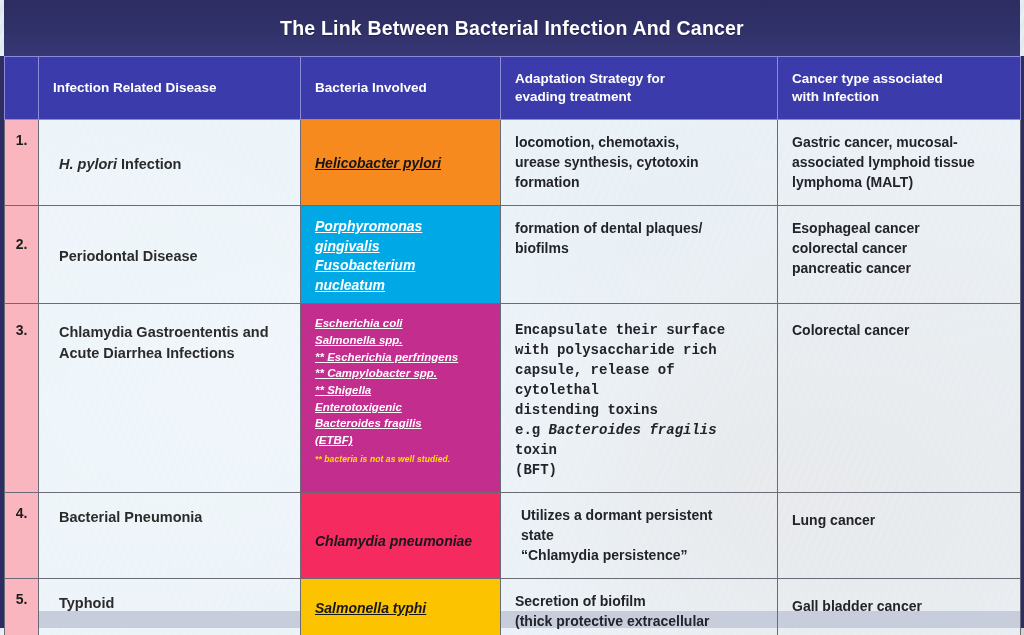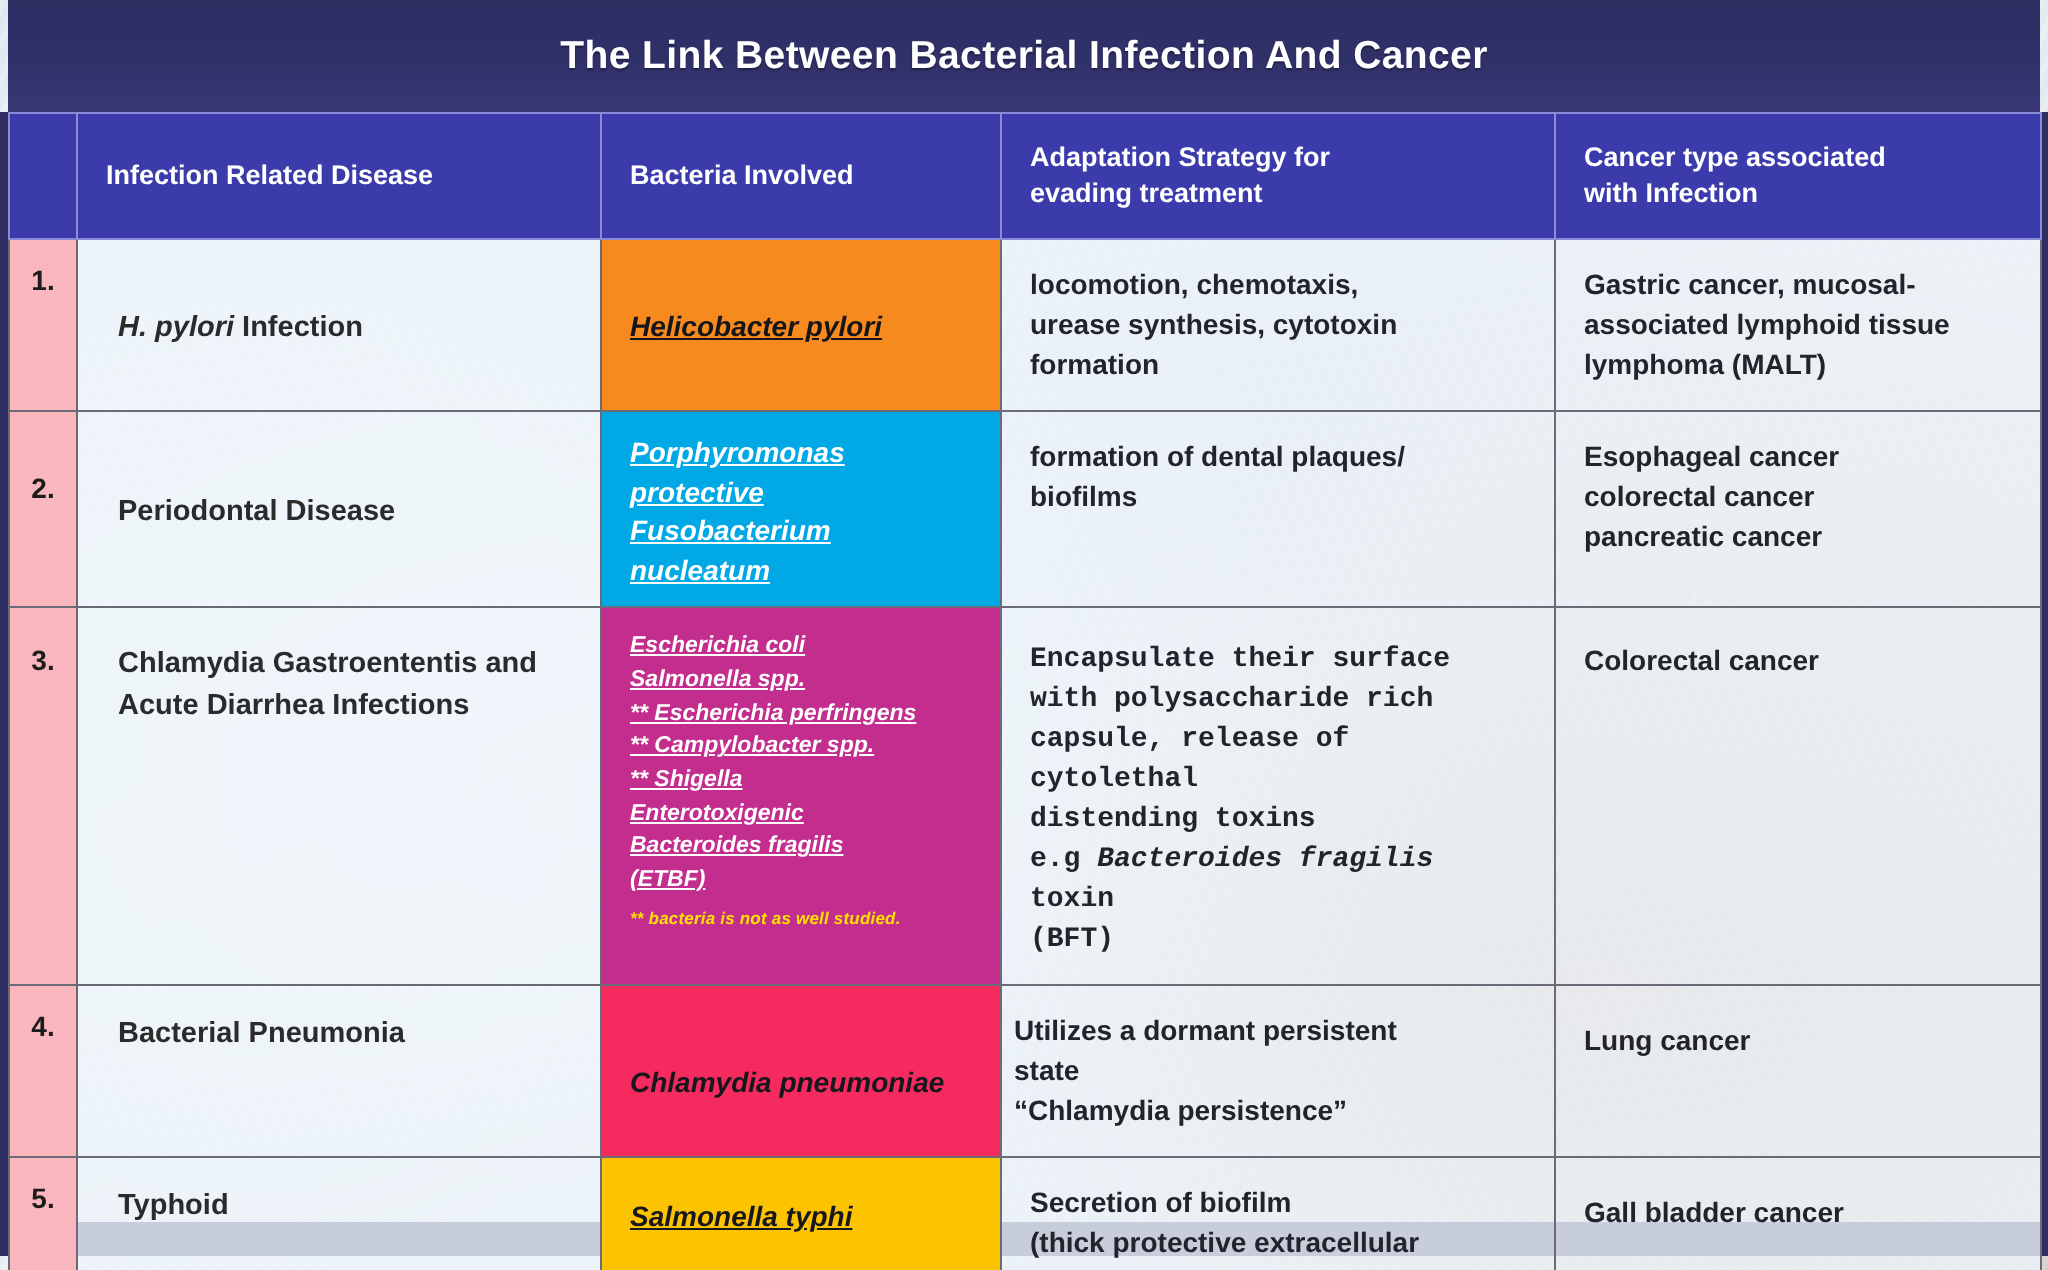--- a/index.html
+++ b/index.html
@@ -176,21 +176,21 @@
           <span>associated lymphoid tissue</span><br>
           <span>lymphoma (MALT)</span>
         </td>
       </tr>
 
       <tr class="row-2" style="height:89px;">
         <td class="num-cell" style="padding-top:30px;">2.</td>
         <td class="disease-cell" style="vertical-align:middle;">Periodontal Disease</td>
         <td class="bact-cell bc-cyan">
           <span class="u">Porphyromonas</span><br>
-          <span class="u">protective</span><br>
+          <span class="u">gingivalis</span><br>
           <span class="u">Fusobacterium</span><br>
           <span class="u">nucleatum</span>
         </td>
         <td class="adapt-cell">
           <span>formation of dental plaques/</span><br>
           <span>biofilms</span>
         </td>
         <td class="cancer-cell">
           <span>Esophageal cancer</span><br>
           <span>colorectal cancer</span><br>
@@ -225,21 +225,21 @@
         </td>
         <td class="cancer-cell" style="padding-top:17px;">Colorectal cancer</td>
       </tr>
 
       <tr class="row-4" style="height:72px;">
         <td class="num-cell">4.</td>
         <td class="disease-cell">Bacterial Pneumonia</td>
         <td class="bact-cell bc-crimson pad-top">
           <span>Chlamydia pneumoniae</span>
         </td>
-        <td class="adapt-cell" style="padding-left:6px;">
+        <td class="adapt-cell" style="padding-left:20px;">
           <span>Utilizes a dormant persistent</span><br>
           <span>state</span><br>
           <span>“Chlamydia persistence”</span>
         </td>
         <td class="cancer-cell" style="padding-top:18px;">Lung cancer</td>
       </tr>
 
       <tr class="row-5" style="height:67px;">
         <td class="num-cell">5.</td>
         <td class="disease-cell">Typhoid</td>

